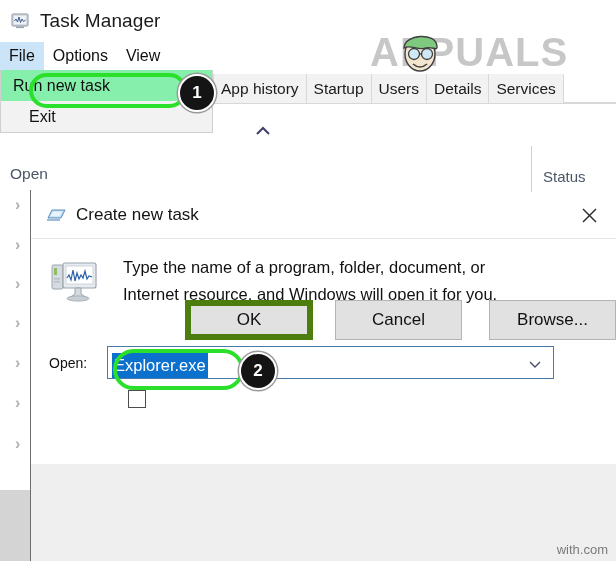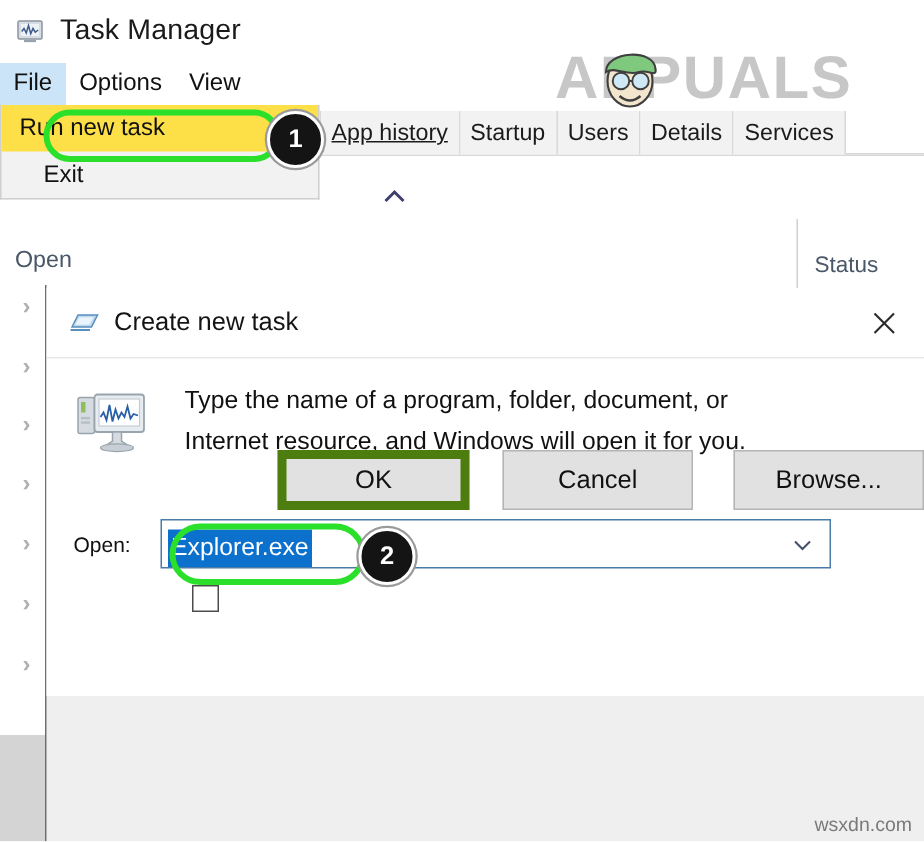--- a/index.html
+++ b/index.html
@@ -74,21 +74,21 @@
   }
   .dd-item {
     height: 31px;
     line-height: 31px;
     padding-left: 28px;
     font-size: 16px;
     color: #111;
     box-sizing: border-box;
   }
   .dd-item.highlight {
-    background: #fde047;
+    background: #86efac;
     padding-left: 12px;
   }
 
   
   .tab-strip {
     position: absolute;
     left: 0; top: 70px;
     width: 616px; height: 33px;
     display: flex;
     align-items: flex-end;
@@ -98,21 +98,21 @@
     height: 29px;
     line-height: 29px;
     padding: 0 7px;
     font-size: 15.5px;
     color: #1b1b1b;
     background: #f2f2f2;
     border-right: 1px solid #d8d8d8;
     box-sizing: border-box;
     white-space: nowrap;
   }
-  .tab.first { border-left: 1px solid #d8d8d8; text-decoration: underline; }
+  .tab.first { border-left: 1px solid #d8d8d8; }
   .tab-rest {
     flex: 1;
     height: 29px;
     border-bottom: 1px solid #d8d8d8;
   }
 
   
   .tm-body {
     position: absolute;
     left: 0; top: 103px;
@@ -513,15 +513,15 @@
         <ellipse cx="28" cy="30" rx="15" ry="17" fill="#f3e6cf" stroke="#3f3f3f" stroke-width="1.4"></ellipse>
         <path d="M12,24 C12,10 44,8 45,22 C46,28 40,22 34,24 C26,27 18,20 12,24 Z" fill="#7fc97f" stroke="#3f3f3f" stroke-width="1.4"></path>
         <circle cx="22" cy="30" r="5.5" fill="#cfe8f5" stroke="#3f3f3f" stroke-width="1.3"></circle>
         <circle cx="35" cy="30" r="5.5" fill="#cfe8f5" stroke="#3f3f3f" stroke-width="1.3"></circle>
         <line x1="27.5" y1="30" x2="29.5" y2="30" stroke="#3f3f3f" stroke-width="1.3"></line>
         <path d="M21,40 Q28,46 35,40" fill="none" stroke="#3f3f3f" stroke-width="1.6"></path>
       </svg>
     </div>
   </div>
 
-  <div class="wm-bottom">wsxdn.com</div>
+  <div class="wm-bottom">with.com</div>
 
 </div>
 
 </body></html>

